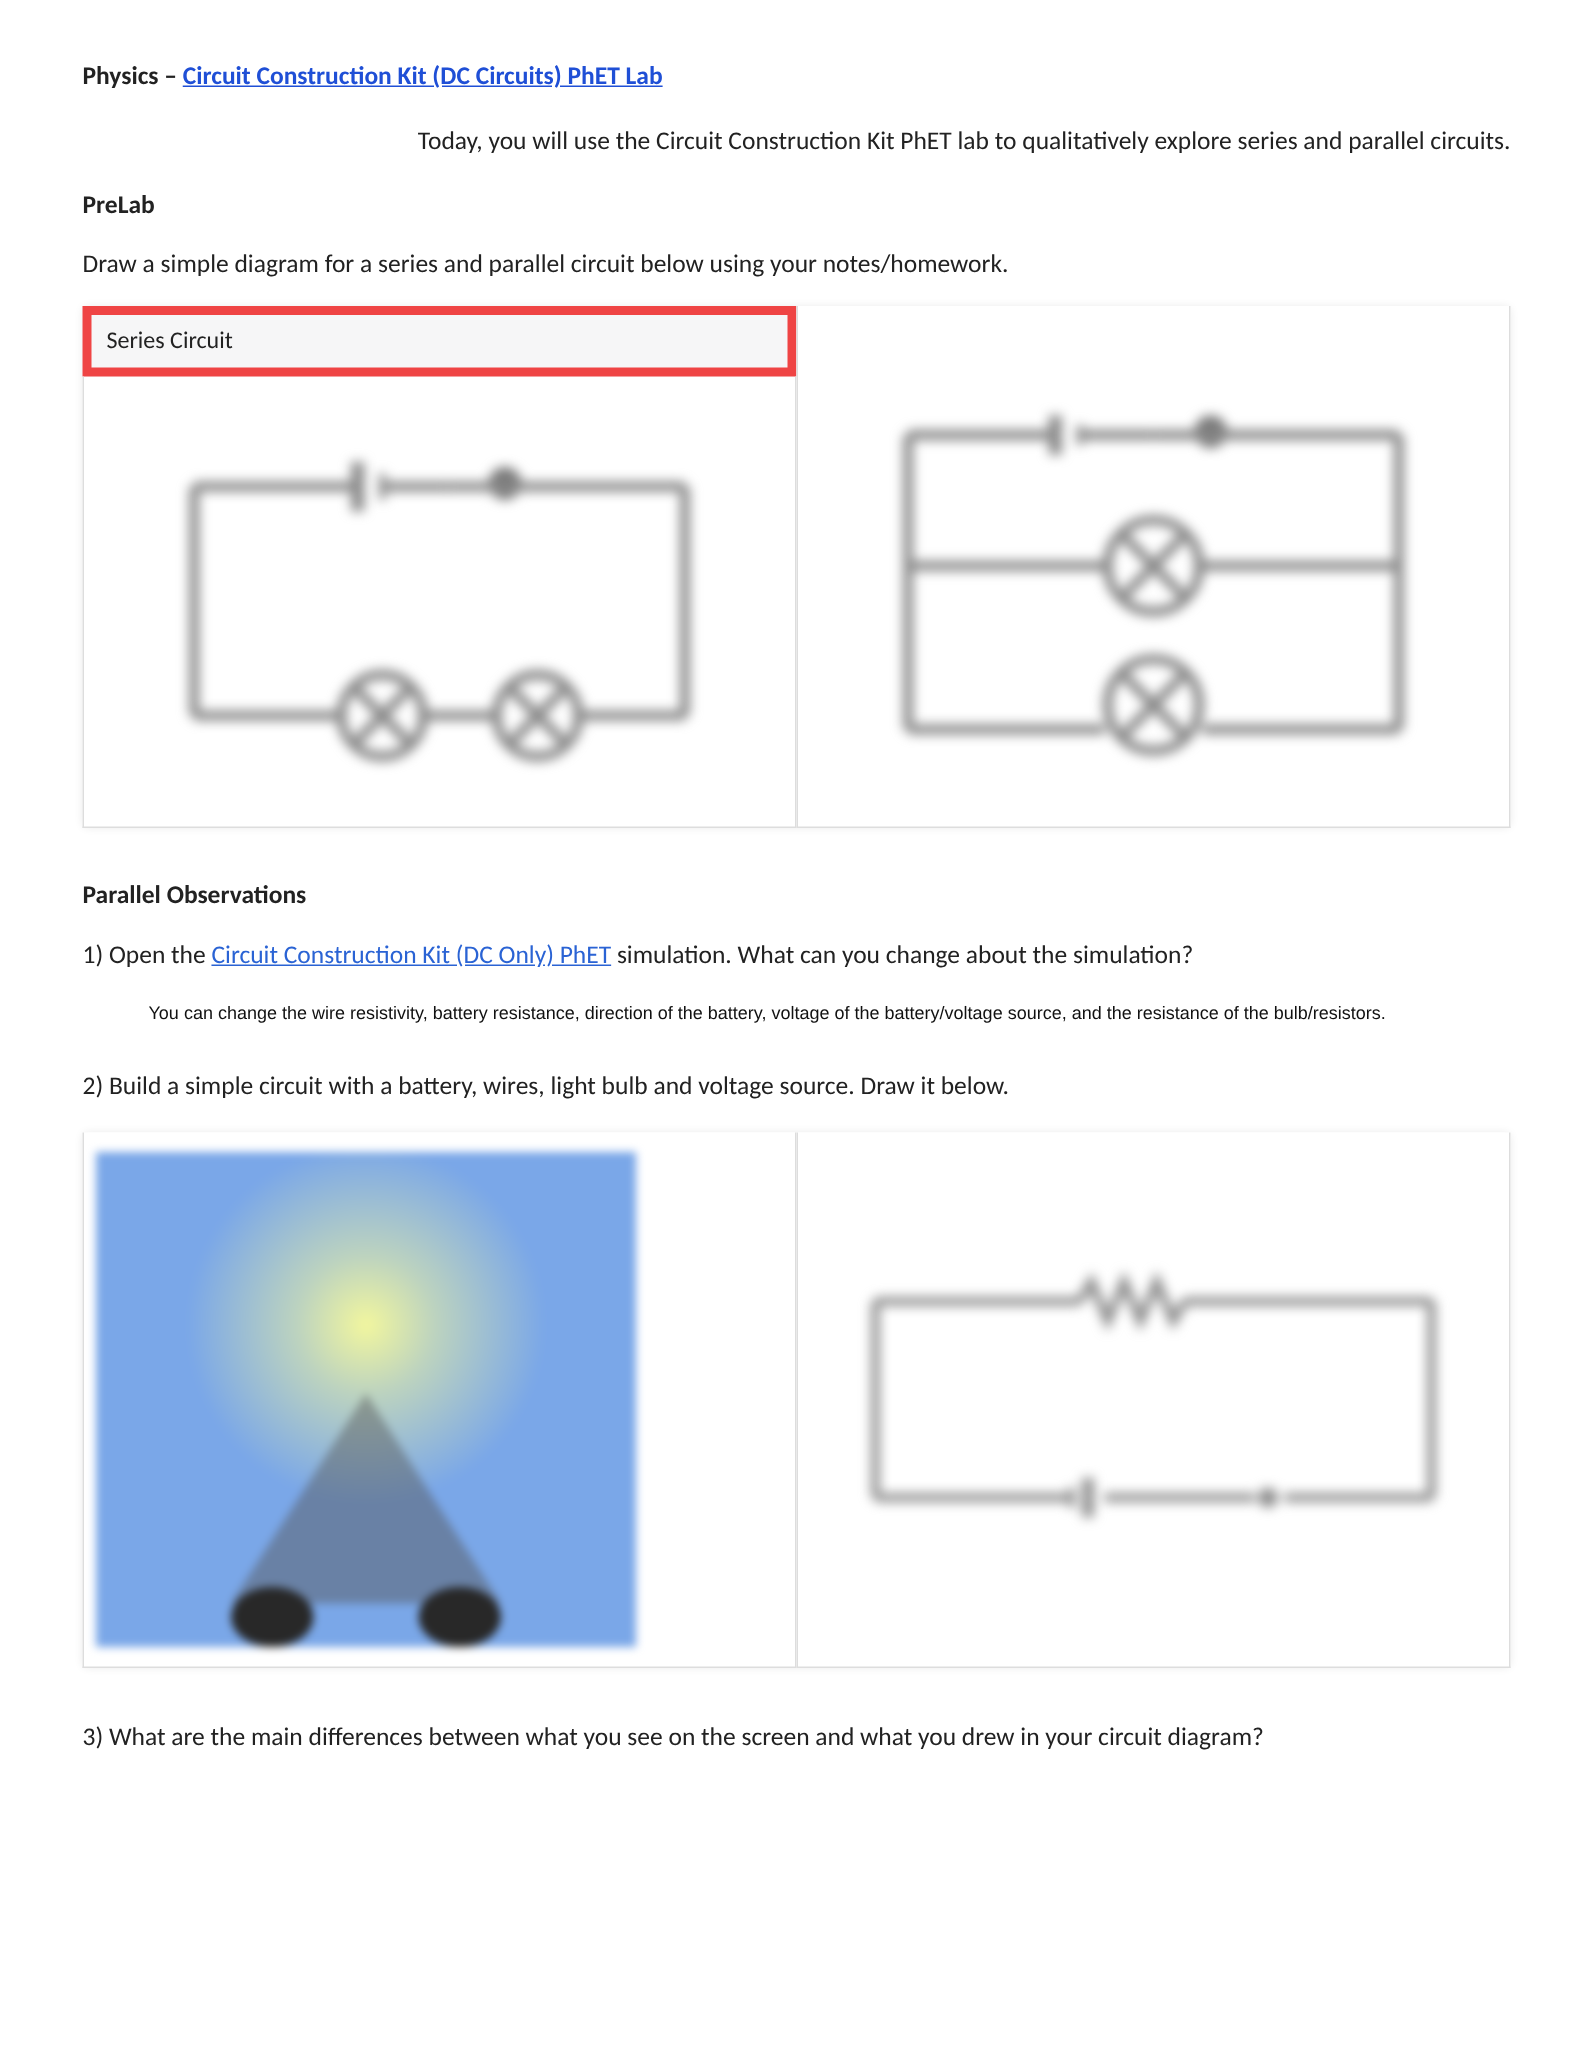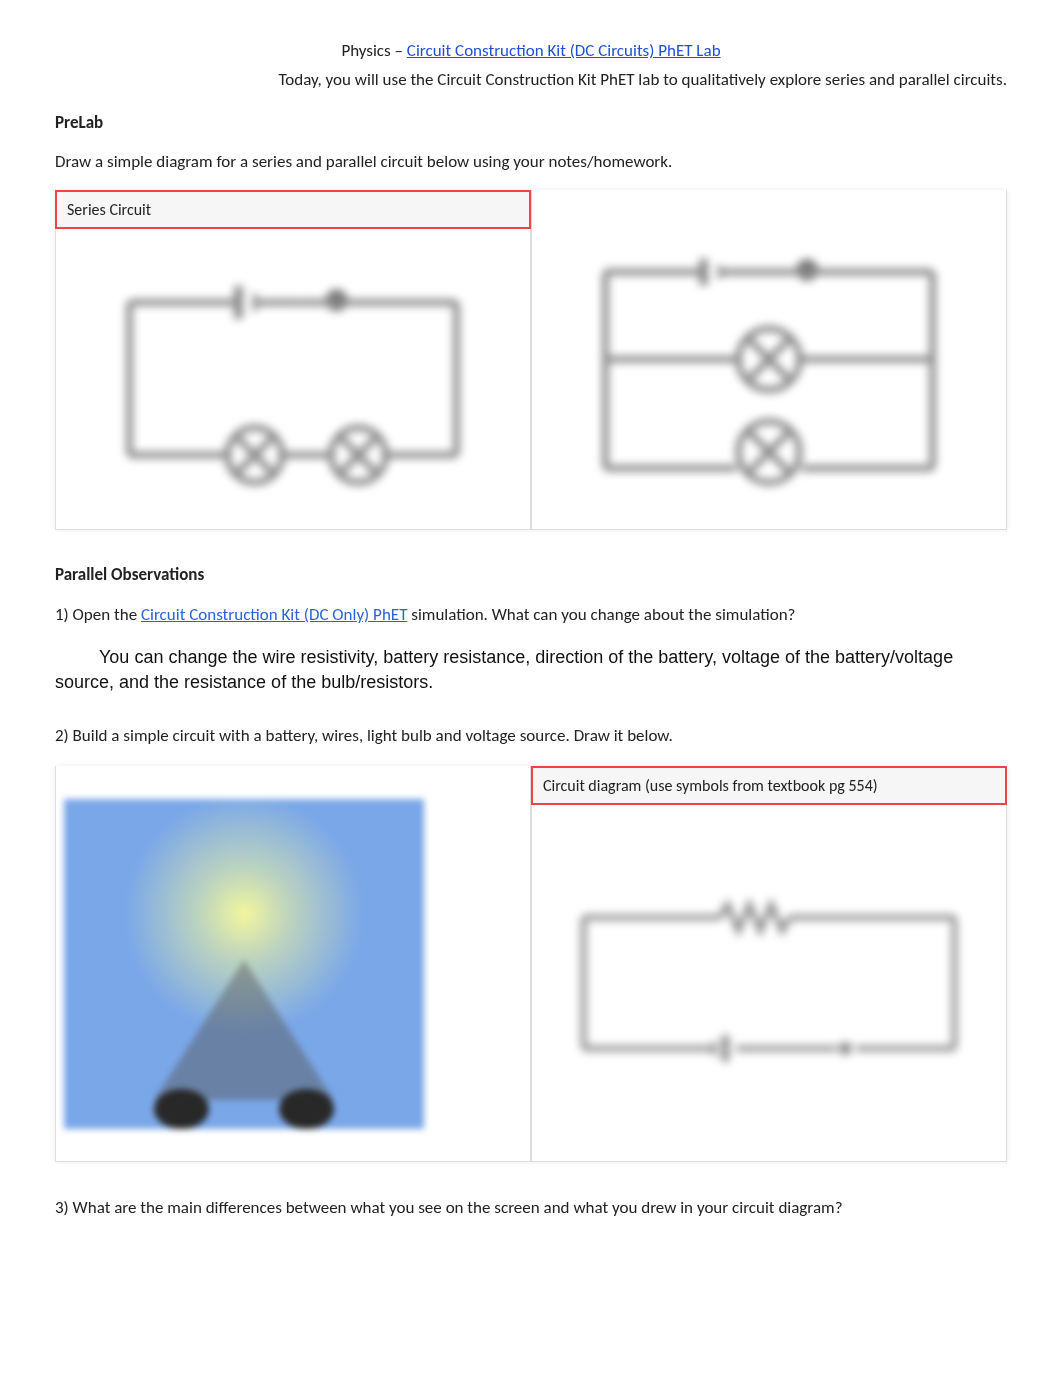--- a/index.html
+++ b/index.html
@@ -6,23 +6,23 @@
     margin: 0;
     padding: 40px 55px;
     font-family: Calibri, "Segoe UI", Arial, sans-serif;
     font-size: 17px;
     color: #222;
     background: #fff;
     width: 1062px;
     box-sizing: border-box;
   }
   .title-line {
-    text-align: center;
-    font-weight: 400;
-    margin-bottom: 8px;
+    text-align: left;
+    font-weight: 700;
+    margin-bottom: 22px;
   }
   .title-line .link {
     color: #1f4fd6;
     text-decoration: underline;
   }
   .intro { margin-bottom: 22px; text-align: right; }
   .section-header { font-weight: 700; margin-bottom: 18px; }
   .instruction { margin-bottom: 18px; }
 
   
@@ -35,21 +35,21 @@
   }
   .cell {
     flex: 1 1 50%;
     display: flex;
     flex-direction: column;
     background: #fff;
   }
   .cell-header {
     padding: 8px 10px;
     background: #f6f6f7;
-    border: 2px solid #ef4444;
+    border: 6px solid #ef4444;
     font-size: 16px;
   }
   .cell-body {
     flex: 1;
     border: 1px solid #ddd;
     border-top: none;
     padding: 8px;
     min-height: 280px;
     display: flex;
     align-items: center;
@@ -60,21 +60,21 @@
 
   .circuit-sketch { width: 100%; height: 100%; }
 
   .body-text { margin-bottom: 18px; line-height: 1.45; }
   .inline-link {
     color: #2a63d4;
     text-decoration: underline;
   }
   .answer {
     font-family: "Helvetica Neue", Helvetica, Arial, sans-serif;
-    font-size: 18px;
+    font-size: 12px;
     color: #111;
     line-height: 1.4;
     margin: 10px 0 28px;
   }
   .answer .pad { display:inline-block; width:44px; }
 
   .phet-sim {
     width: 360px;
     height: 330px;
     background: #7aa7e8;
@@ -203,21 +203,20 @@
     <div class="cell-body tall" style="justify-content:flex-start;">
       <div class="phet-sim">
         <div class="glow"></div>
         <div class="tri"></div>
         <div class="blob l"></div>
         <div class="blob r"></div>
       </div>
     </div>
   </div>
   <div class="cell">
-    <div class="cell-header">Circuit diagram (use symbols from textbook pg 554)</div>
     <div class="cell-body tall">
       <svg class="circuit-sketch blur-strong" viewBox="0 0 420 260">
         <g stroke="#8a8a8a" stroke-width="5" fill="none">
 
           <path d="M40 70 H165"></path>
           <path d="M165 70 L172 58 L182 82 L192 58 L202 82 L212 58 L222 82 L229 70"></path>
           <path d="M229 70 H380"></path>
 
           <path d="M380 70 V190"></path>
 

